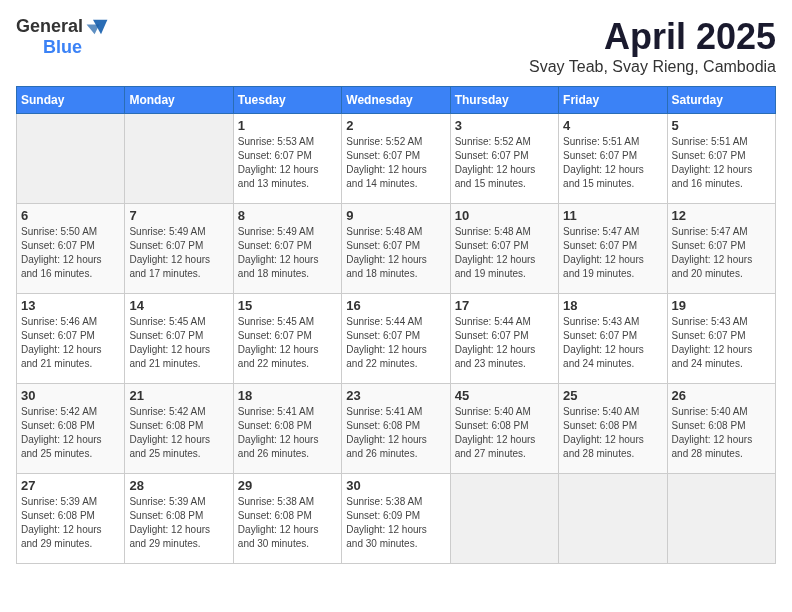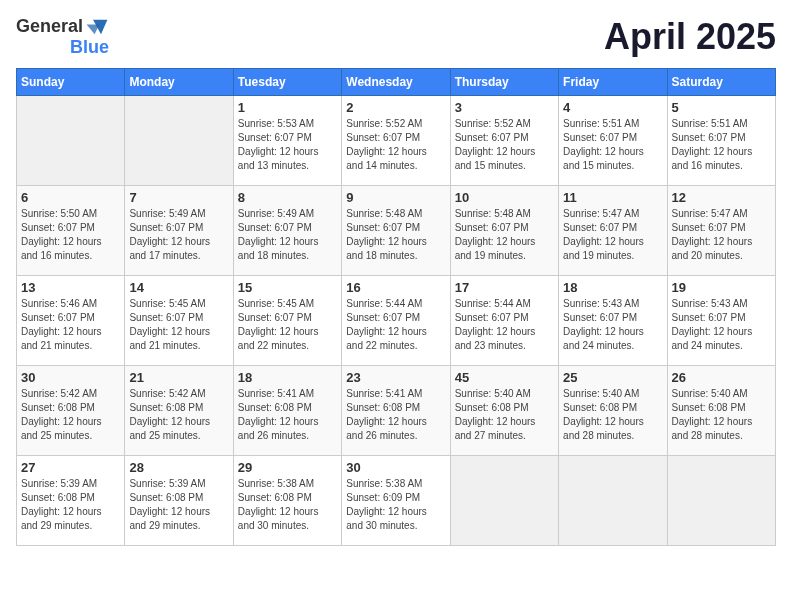--- a/index.html
+++ b/index.html
@@ -12,21 +12,21 @@
     }
     .header-area {
       display: flex;
       justify-content: space-between;
       align-items: flex-start;
       margin-bottom: 10px;
     }
     .logo {
       display: flex;
       flex-direction: column;
-      align-items: flex-end;
+      align-items: center;
     }
     .logo-text-general {
       font-size: 18px;
       font-weight: bold;
       color: #333;
     }
     .logo-text-blue {
       font-size: 18px;
       font-weight: bold;
       color: #3b82f6;
@@ -102,20 +102,21 @@
       <span class="logo-text-general">General</span>
       <svg class="logo-icon" viewBox="0 0 30 22" xmlns="http://www.w3.org/2000/svg">
         <polygon points="10,2 28,2 20,20" fill="#2a6db5"></polygon>
         <polygon points="2,8 18,8 12,20" fill="#1a5fa8" opacity="0.7"></polygon>
       </svg>
     </div>
     <span class="logo-text-blue">Blue</span>
   </div>
   <div class="title-area">
     <div class="month-title">April 2025</div>
+    <div class="subtitle">Svay Teab, Svay Rieng, Cambodia</div>
   </div>
 </div>
 
 <table>
   <thead>
     <tr>
     <th>Sunday</th>
         <th>Monday</th>
         <th>Tuesday</th>
         <th>Wednesday</th>

